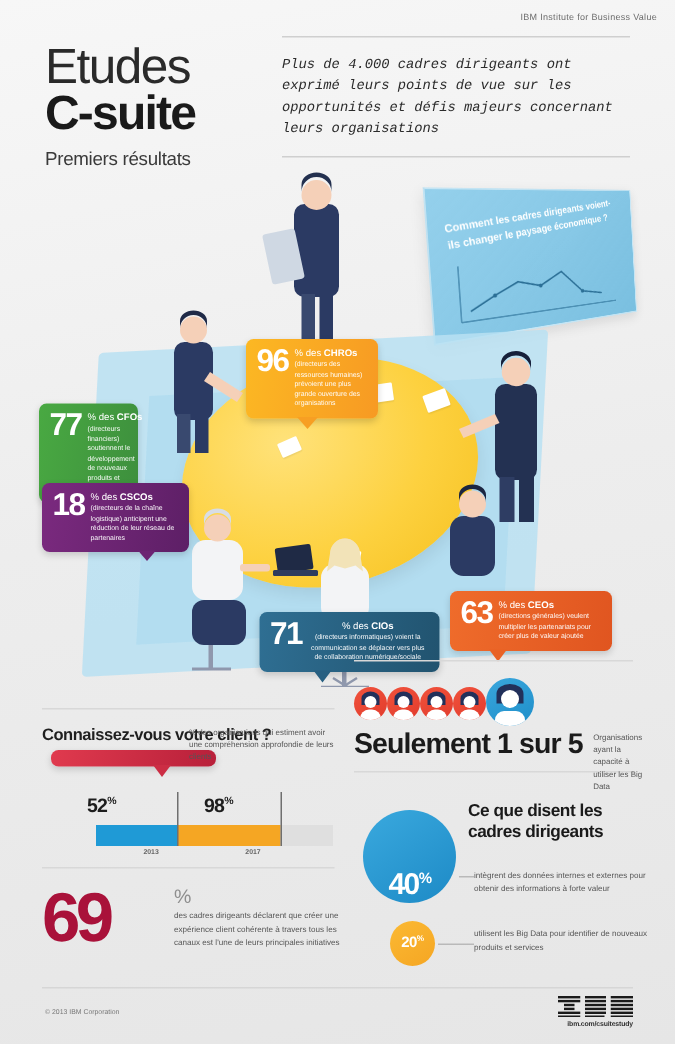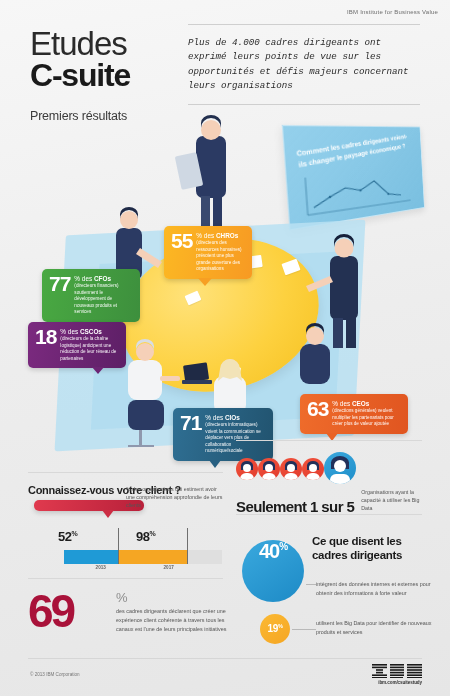--- a/index.html
+++ b/index.html
@@ -15,21 +15,21 @@
   }
 
   
   .hdr-source {
     position: absolute; top: 9px; right: 12px;
     font-size: 6px; color: #6d6d6d; letter-spacing: .2px;
   }
   .title-block { position: absolute; left: 30px; top: 28px; width: 170px; }
   .t-etudes { font-size: 33px; font-weight: 300; color: #2a2a2a; line-height: .95; letter-spacing: -1px; }
   .t-csuite { font-size: 32px; font-weight: 700; color: #1a1a1a; line-height: 1.05; letter-spacing: -1.2px; }
-  .t-sub { font-size: 12.5px; color: #3a3a3a; font-weight: 400; margin-top: 16px; letter-spacing: -.2px; }
+  .t-sub { font-size: 12.5px; color: #3a3a3a; font-weight: 400; margin-top: 6px; letter-spacing: -.2px; }
 
   .lede-wrap { position: absolute; left: 188px; top: 24px; width: 232px; }
   .lede-rule { height: 1px; background: #cfcfcf; }
   .lede {
     font-family: Liberation Mono, monospace;
     font-style: italic; font-size: 9.2px; line-height: 1.55;
     color: #2b2b2b; padding: 11px 2px 11px 0;
   }
 
   
@@ -92,34 +92,34 @@
   .co-head .pct { font-weight: 400; }
   .co-desc { font-size: 4.6px; line-height: 1.42; margin-top: 1px; opacity: .96; }
   .tail { position: absolute; width: 0; height: 0; }
 
   .co-chro { left: 164px; top: 118px; width: 88px;
     background: linear-gradient(100deg,#fcb823,#f79a23); }
   .co-chro .tail { bottom: -7px; left: 34px;
     border-left: 7px solid transparent; border-right: 7px solid transparent;
     border-top: 8px solid #f79f23; }
 
-  .co-cfo { left: 42px; top: 161px; width: 98px;
+  .co-cfo { left: 26px; top: 161px; width: 66px;
     background: linear-gradient(100deg,#49a942,#3d8f3d); }
   .co-cfo .tail { bottom: -6px; left: 30px;
     border-left: 6px solid transparent; border-right: 6px solid transparent;
     border-top: 7px solid #41973f; }
 
   .co-csco { left: 28px; top: 214px; width: 98px;
     background: linear-gradient(100deg,#7b2a7f,#5d1f66); }
   .co-csco .tail { bottom: -6px; right: 22px;
     border-left: 6px solid transparent; border-right: 6px solid transparent;
     border-top: 7px solid #6c2473; }
 
-  .co-cio { left: 173px; top: 300px; width: 100px;
-    background: linear-gradient(100deg,#2f6f93,#21536f); }
+  .co-cio { left: 173px; top: 300px; width: 120px;
+    background: linear-gradient(100deg,#2f6f93,#21536f); text-align: center; }
   .co-cio .tail { bottom: -7px; left: 36px;
     border-left: 6px solid transparent; border-right: 6px solid transparent;
     border-top: 8px solid #275f81; }
 
   .co-ceo { left: 300px; top: 286px; width: 108px;
     background: linear-gradient(100deg,#ef6c2b,#e05520); }
   .co-ceo .tail { bottom: -7px; left: 26px;
     border-left: 6px solid transparent; border-right: 6px solid transparent;
     border-top: 8px solid #e96225; }
 
@@ -148,29 +148,29 @@
   .avatars { position: relative; height: 32px; }
   .av {
     position: absolute; border-radius: 50%; overflow: hidden;
     background: linear-gradient(150deg,#f0523c,#e23b2c);
   }
   .av-big { background: linear-gradient(150deg,#3aa7dd,#1e8ec9); }
   .av .av-h { position: absolute; border-radius: 50%; background: #fff; }
   .av .av-b { position: absolute; border-radius: 6px 6px 0 0; background: #fff; }
   .av .av-hair { position: absolute; border-radius: 50% 50% 0 0; background: #22305a; }
   .five-row { display: flex; align-items: flex-start; margin-top: 2px; }
-  .five-title { font-size: 15px; font-weight: 700; color: #1b1b1b; letter-spacing: -.6px; white-space: nowrap; margin-top: 12px; }
+  .five-title { font-size: 19px; font-weight: 700; color: #1b1b1b; letter-spacing: -.6px; white-space: nowrap; }
   .five-note { font-size: 5.3px; color: #555; line-height: 1.55; margin-left: 7px; padding-top: 2px; width: 66px; }
 
   .sec-exec { position: absolute; left: 236px; top: 522px; width: 200px; }
   .exec-title { position: absolute; left: 76px; top: 12px; font-size: 11.5px; font-weight: 700; color: #1a1a1a; line-height: 1.25; letter-spacing: -.3px; }
   .donut {
     position: absolute; left: 6px; top: 18px; width: 62px; height: 62px;
     border-radius: 50%; background: linear-gradient(145deg,#3aa9de,#1d8ac6);
-    display: flex; align-items: flex-start; justify-content: center;
+    display: flex; align-items: flex-end; justify-content: center;
   }
   .donut .dv { font-size: 20px; font-weight: 700; color: #fff; letter-spacing: -1px; }
   .donut .dv sup { font-size: 10px; }
   .donut-sm {
     position: absolute; left: 24px; top: 92px; width: 30px; height: 30px;
     border-radius: 50%; background: linear-gradient(145deg,#fbb933,#f5a623);
     display: flex; align-items: center; justify-content: center;
   }
   .donut-sm .dv { font-size: 10px; font-weight: 700; color: #fff; letter-spacing: -.4px; }
   .donut-sm .dv sup { font-size: 5.5px; }
@@ -287,21 +287,21 @@
 
       <g>
         <rect x="300" y="236" width="30" height="40" rx="9" fill="#2b3a63"></rect>
         <circle cx="315" cy="228" r="9" fill="#f5d0b8"></circle>
         <path d="M306 227 a9 9 0 0 1 18 0 l0 -5 a9 7 0 0 0 -18 0 z" fill="#1b2540"></path>
       </g>
     </svg>
 
     <div class="callout co-chro">
       <div class="row">
-        <div class="co-num">55</div>
+        <div class="co-num">96</div>
         <div class="co-txt">
           <div class="co-head">
             <span class="pct">%</span><span class="pct"> des </span><span>CHROs</span>
           </div>
           <div class="co-desc">(directeurs des ressources humaines) prévoient une plus grande ouverture des organisations</div>
         </div>
       </div>
       <span class="tail"></span>
     </div>
 
@@ -427,21 +427,21 @@
   <div class="sec-exec">
     <div class="exec-title">Ce que disent les cadres dirigeants</div>
 
     <div class="donut">
       <span class="dv"><span>40</span><sup>%</sup></span>
     </div>
     <div class="leader" style="left:70px;top:62px;width:10px;"></div>
     <div class="exec-d1">intègrent des données internes et externes pour obtenir des informations à forte valeur</div>
 
     <div class="donut-sm">
-      <span class="dv"><span>19</span><sup>%</sup></span>
+      <span class="dv"><span>20</span><sup>%</sup></span>
     </div>
     <div class="leader" style="left:56px;top:107px;width:24px;"></div>
     <div class="exec-d2">utilisent les Big Data pour identifier de nouveaux produits et services</div>
   </div>
 
   <div class="sec-69">
     <div class="big69">
       <span class="shadow" aria-hidden="true">69</span><span>69</span>
     </div>
     <div class="pct69">%</div>

